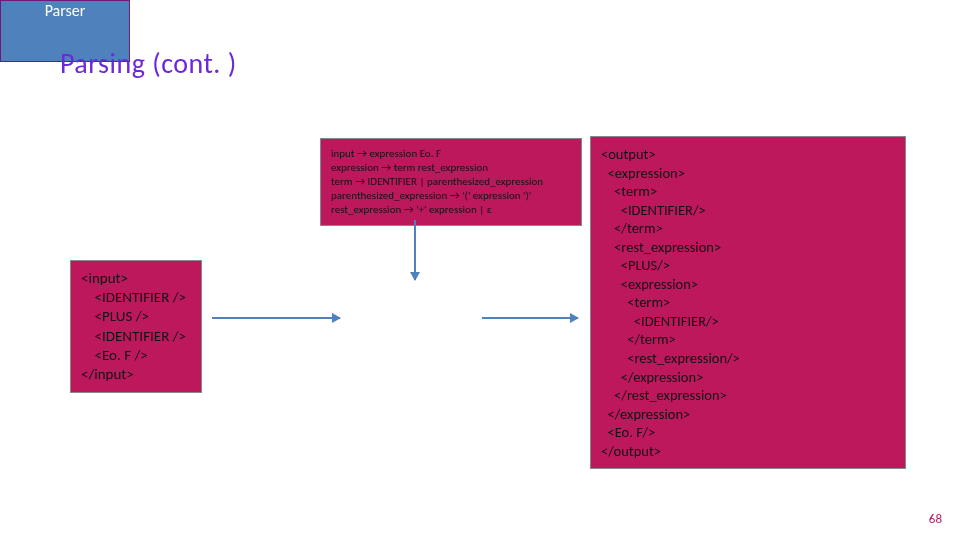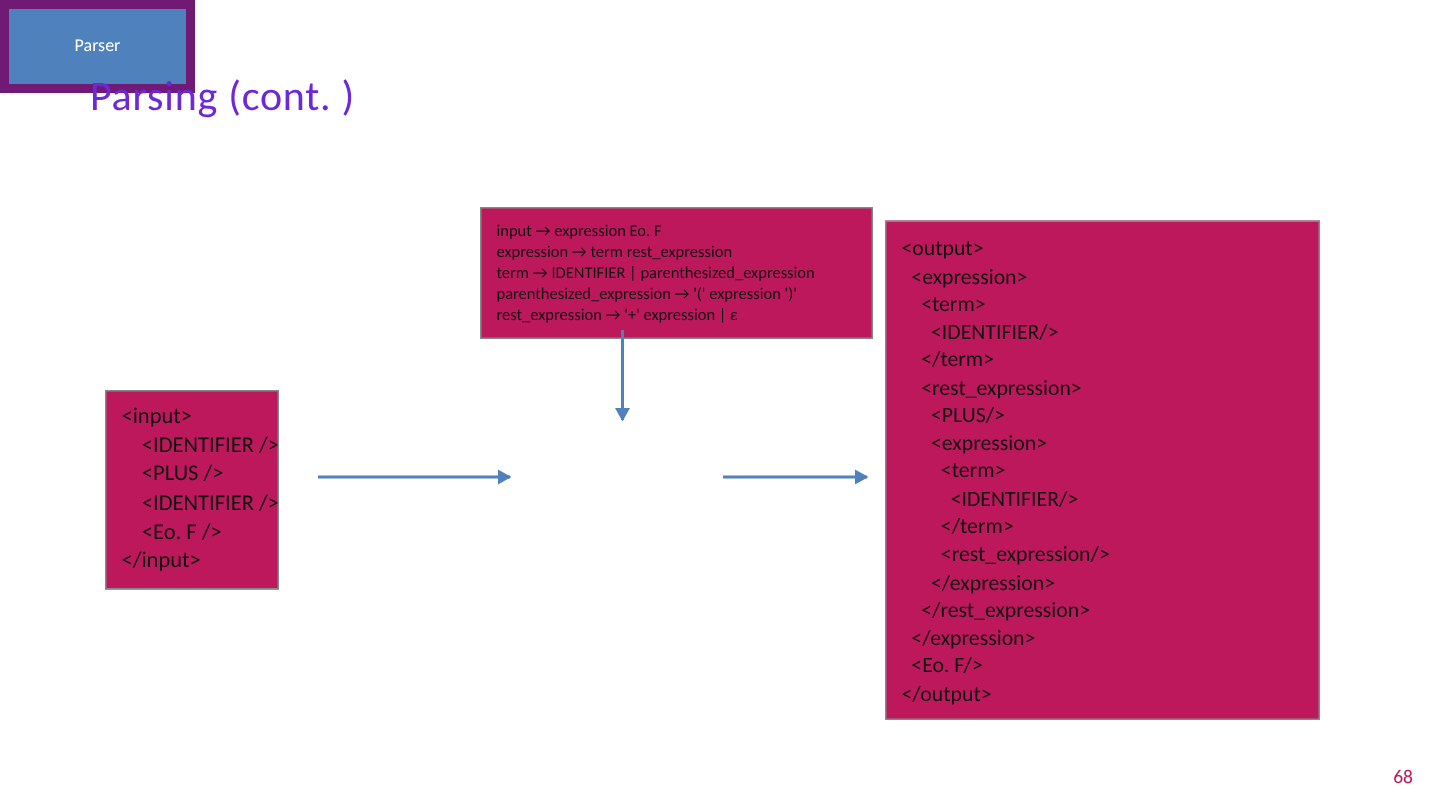--- a/index.html
+++ b/index.html
@@ -2,24 +2,24 @@
 <html><head>
 <meta charset="utf-8">
 <style>
   * { box-sizing: border-box; margin: 0; padding: 0; }
   html, body { width: 960px; height: 540px; font-family: "Calibri", "Segoe UI", Arial, sans-serif; background: #fff; color: #111; }
   .slide { position: relative; width: 960px; height: 540px; }
   .title { position: absolute; left: 60px; top: 46px; font-size: 28px; font-weight: 400; color: #6d28d9; letter-spacing: 0.5px; }
 
   .box { position: absolute; border: 1px solid #888; background: #be185d; padding: 8px 10px; font-size: 14px; line-height: 1.28; white-space: pre; overflow: hidden; }
 
-  .input-box  { left: 70px;  top: 260px; width: 116px;  font-size: 15px; font-family: "Calibri", Arial, sans-serif; }
+  .input-box  { left: 70px;  top: 260px; width: 132px;  font-size: 15px; font-family: "Calibri", Arial, sans-serif; }
   .grammar-box{ left: 320px; top: 138px; width: 262px; font-size: 11px; }
-  .parser-box { left: 350px; top: 288px; width: 130px; height: 62px; background: #4f81bd; border: 6px solid #701a75; color: #fff; display: flex; align-items: center; justify-content: center; font-size: 12px; }
-  .output-box { left: 590px; top: 147px; width: 290px; font-size: 14.5px; line-height: 1.28; }
+  .parser-box { left: 350px; top: 288px; width: 130px; height: 62px; background: #4f81bd; border: 1px solid #701a75; color: #fff; display: flex; align-items: flex-start; justify-content: center; font-size: 16px; }
+  .output-box { left: 590px; top: 136px; width: 316px; font-size: 14.5px; line-height: 1.28; }
 
   .pagenum { position: absolute; right: 18px; bottom: 14px; font-size: 13px; color: #be185d; }
 
   .arrow-h { position: absolute; height: 2px; background: #4f81bd; }
   .arrow-h::after { content: ""; position: absolute; right: -1px; top: -4px; border-left: 9px solid #4f81bd; border-top: 5px solid transparent; border-bottom: 5px solid transparent; }
   .arrow-v { position: absolute; width: 2px; background: #4f81bd; }
   .arrow-v::after { content: ""; position: absolute; left: -4px; bottom: -1px; border-top: 9px solid #4f81bd; border-left: 5px solid transparent; border-right: 5px solid transparent; }
 
   .arr-input-parser  { left: 212px; top: 317px; width: 128px; }
   .arr-parser-output { left: 482px; top: 317px; width: 96px; }

